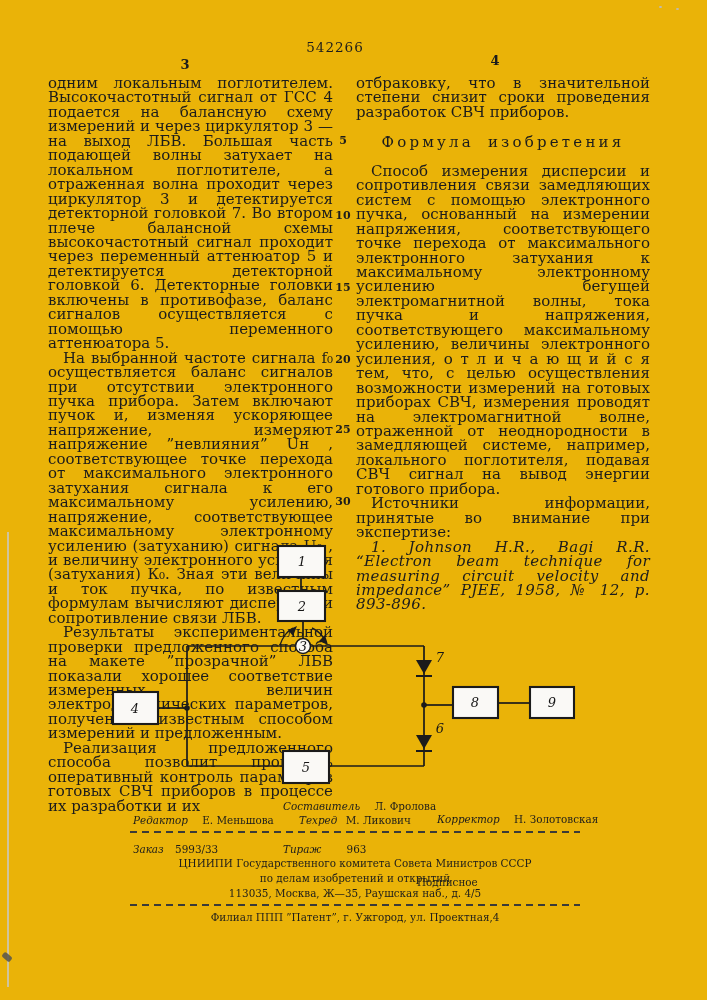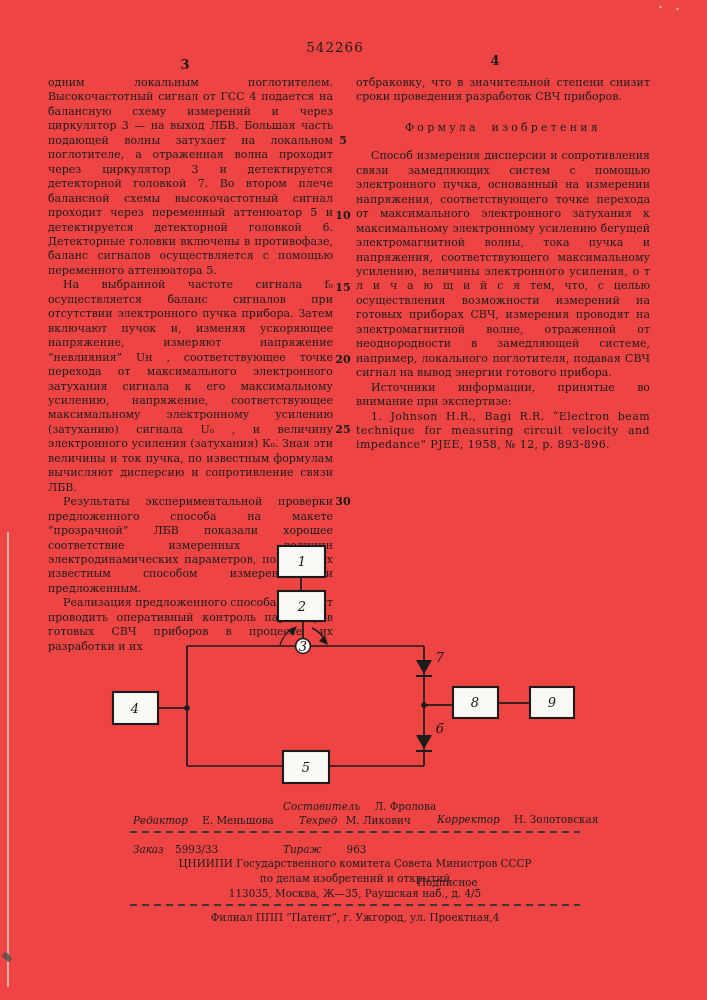--- a/index.html
+++ b/index.html
@@ -1,31 +1,31 @@
 <!DOCTYPE html>
 <html><head>
 <meta charset="utf-8">
 <style>
   html,body{margin:0;padding:0;}
   body{width:707px;height:1000px;background:#e9e8e4;overflow:hidden;}
-  .page{position:relative;width:707px;height:1000px;background:#ef4444;
+  .page{position:relative;width:707px;height:1000px;background:#eab308;
         font-family:"DejaVu Serif","Liberation Serif",serif;color:#1c1c1c;}
   .abs{position:absolute;}
   .patent-no{left:0;top:39px;width:670px;text-align:center;font-size:13.5px;letter-spacing:1px;}
   .pgnum{width:18px;text-align:center;font-size:13px;font-weight:bold;}
   .pg-left{left:176px;top:57px;}
   .pg-right{left:486px;top:53px;}
-  .col{font-size:11px;line-height:14.45px;text-align:justify;}
+  .col{font-size:15px;line-height:14.45px;text-align:justify;}
   .col p{margin:0;text-indent:15px;}
   .col p.noindent{text-indent:0;}
   .col-left{left:48px;top:76px;width:285px;}
   .col-right{left:356px;top:76px;width:294px;}
   .formula-head{text-align:center;text-indent:0 !important;letter-spacing:3.2px;word-spacing:6px;
                 margin:16px 0 14px 0 !important;}
-  .handwritten{letter-spacing:0.4px;}
+  .handwritten{font-style:italic;letter-spacing:0.4px;}
   .linenum{left:330px;width:26px;text-align:center;font-size:11px;font-weight:600;}
   .diagram{left:0;top:538px;}
   .footer{font-size:10.4px;line-height:13px;white-space:nowrap;}
   .flabel{display:inline-block;font-style:italic;}
   .fname{display:inline-block;margin-left:11px;}
   .dashes{height:2px;background:repeating-linear-gradient(90deg,#3a3a38 0 7px,transparent 7px 12px);}
   .centered{left:60px;width:590px;text-align:center;white-space:nowrap;}
   .artifact-vline{left:7px;top:532px;width:1.5px;height:455px;background:#c9c8c2;opacity:.8;}
   .artifact-smudge{left:2px;top:954px;width:10px;height:6px;background:#55534f;border-radius:2px;
                    transform:rotate(40deg);opacity:.85;}

